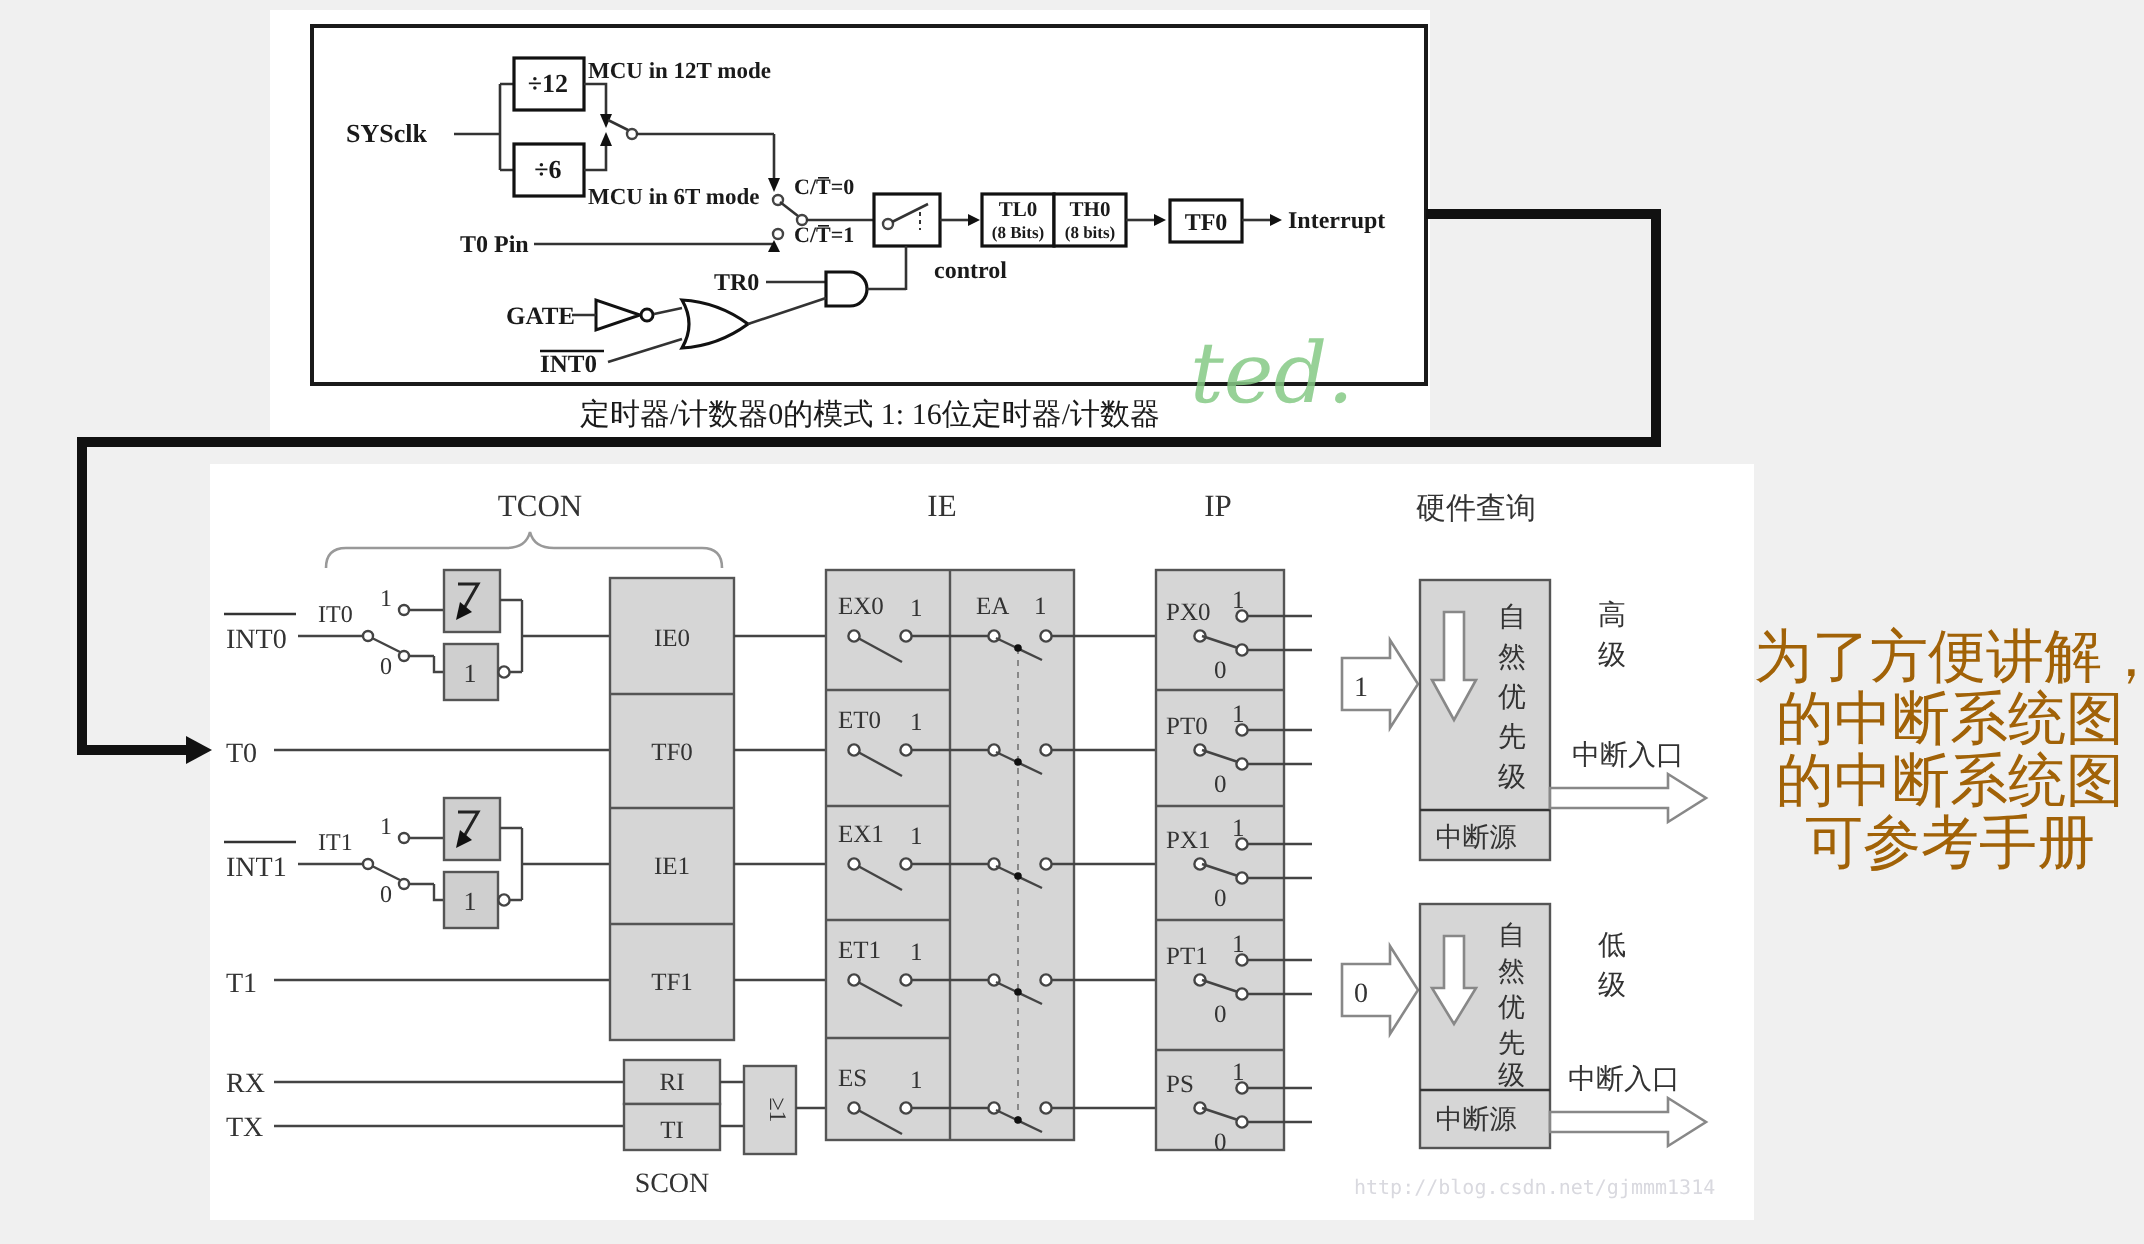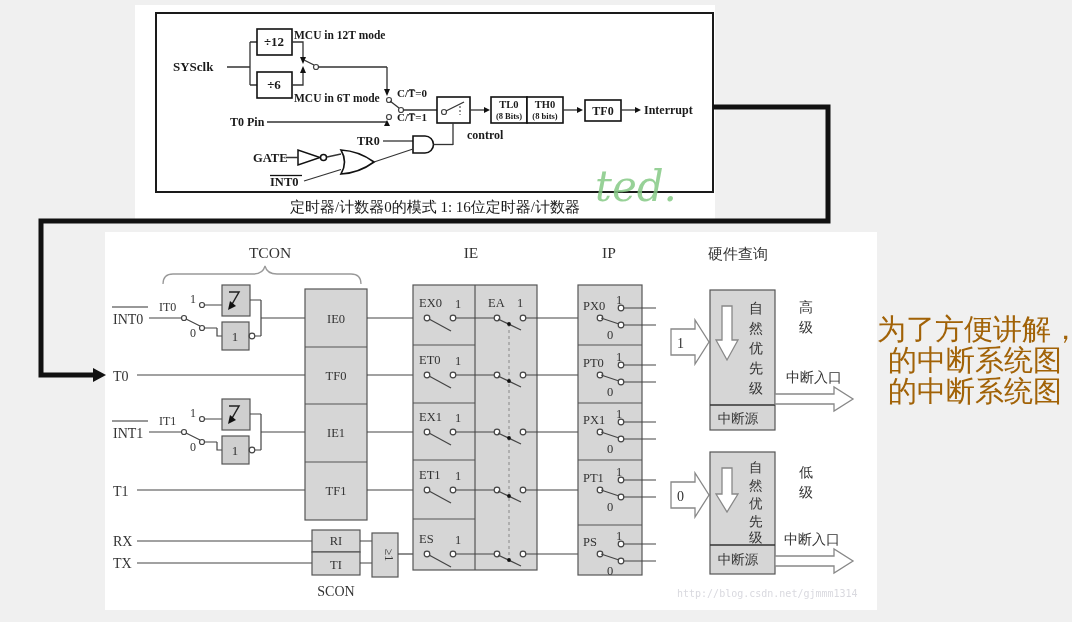--- a/index.html
+++ b/index.html
@@ -368,13 +368,14 @@
 
 <svg id="connector">
   <path d="M713,107 H828 V221 H41 V375 H94" fill="none" stroke="#111" stroke-width="5"></path>
   <polygon points="93,368 93,382 106,375" fill="#111"></polygon>
 </svg>
 
 <div id="side-note">
   <span>为了方便讲解，</span>
   <span>的中断系统图</span>
   <span>的中断系统图</span>
+  <span>可参考手册</span>
 </div>
 
 </body></html>

